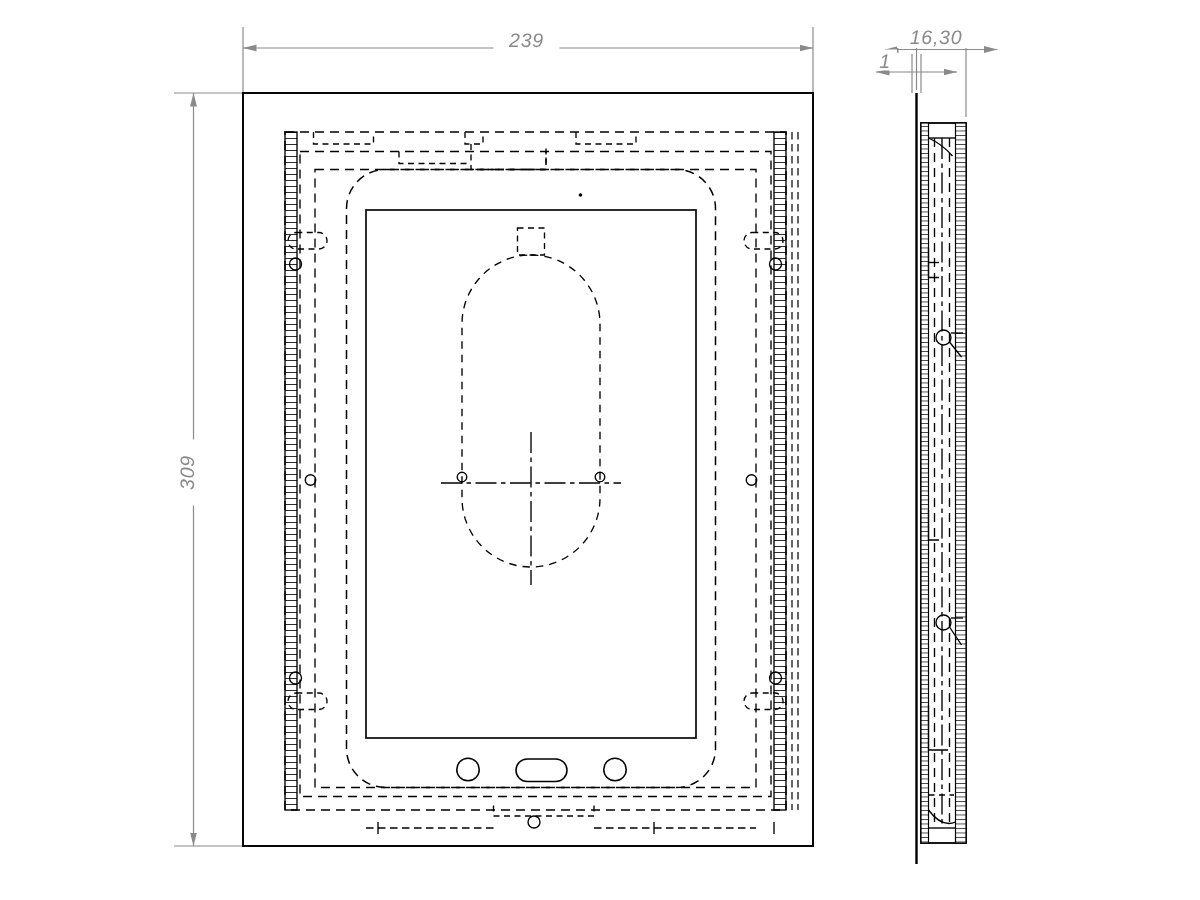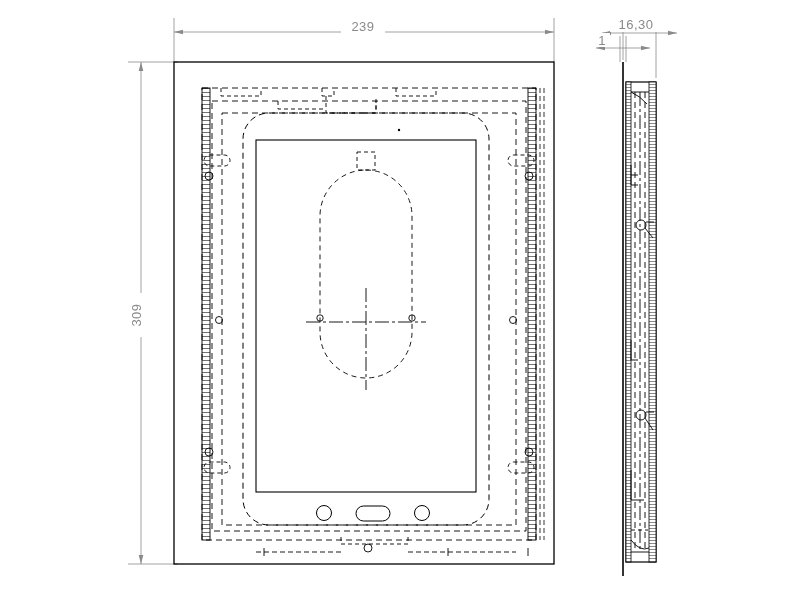--- a/index.html
+++ b/index.html
@@ -9,24 +9,25 @@
   }
   body {
     width: 800px;
     height: 600px;
     font-family: "Liberation Sans", sans-serif;
     overflow: hidden;
     position: relative;
   }
   #drawing-root {
     position: absolute;
-    left: 16px;
+    left: 4px;
     top: 0;
     width: 652px;
     height: 600px;
+    font-style: italic;
   }
   svg.cad {
     display: block;
     width: 800px;
     height: 600px;
     background: #ffffff;
   }
   .dim-text {
     font-family: "Liberation Sans", sans-serif;
     font-size: 13px;

